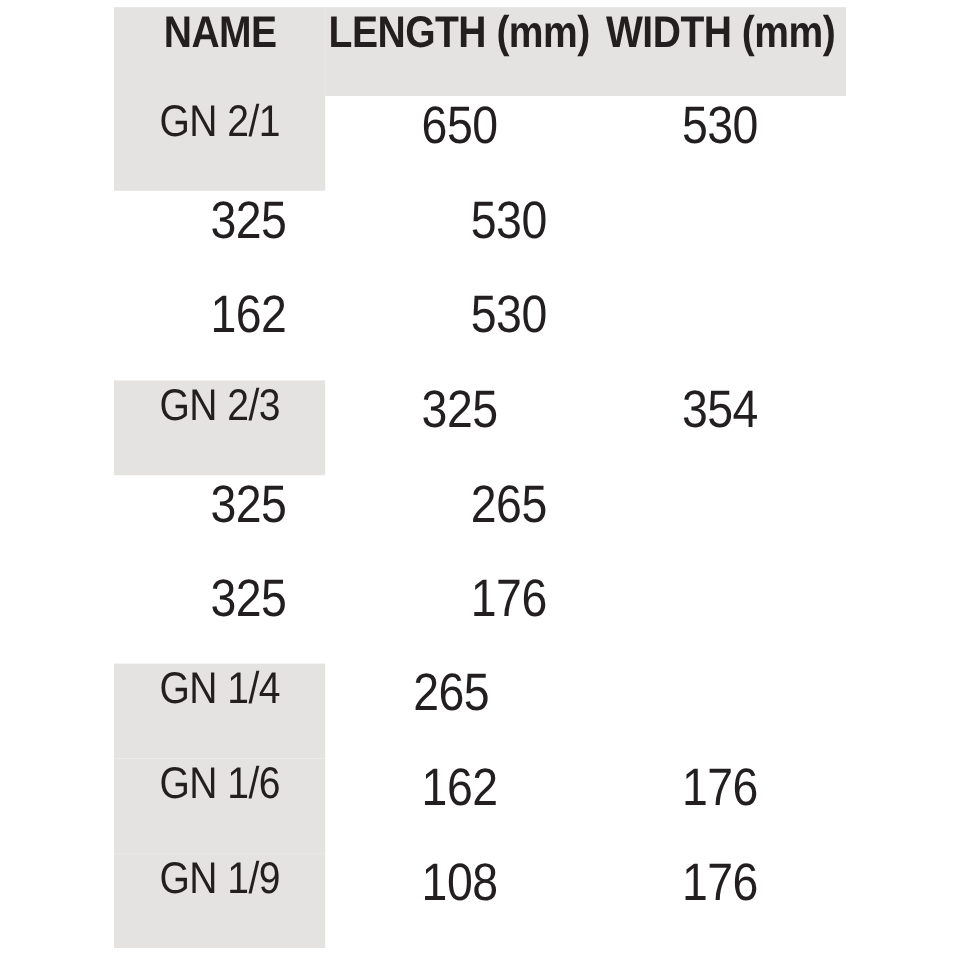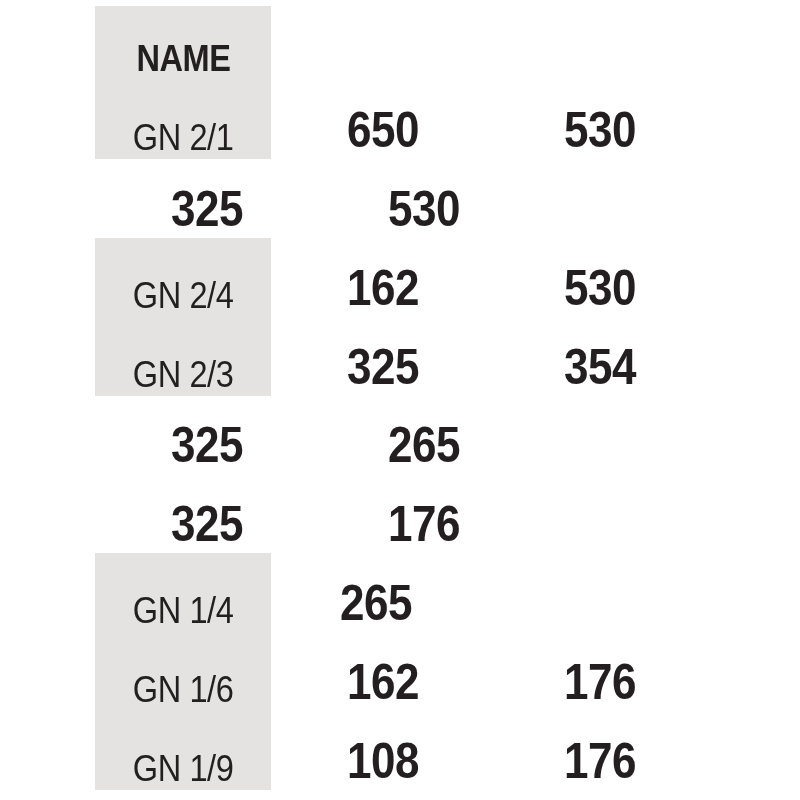--- a/index.html
+++ b/index.html
@@ -29,59 +29,65 @@
   .row{
     display:flex;
     align-items:center;
     height:78.9px;
   }
   .row.header-row{
     height:74px;
   }
   .cell{
     display:flex;
-    align-items:flex-end;
+    align-items:flex-start;
     justify-content:center;
     height:100%;
     box-sizing:border-box;
   }
   .col-name{width:176px;}
   .col-length{width:224px;}
   .col-width{width:210px;}
   .header-row .cell{
     background:var(--band_bg);
     font-size:37px;
     font-weight:600;
   }
   .data-row .col-name{
     background:var(--band_bg);
     font-size:37px;
     font-weight:400;
   }
   .data-row .col-length,
   .data-row .col-width{
-    font-size:50px;
-    font-weight:700;
+    font-size:44px;
+    font-weight:400;
   }
   .cell-text{
     display:inline-block;
     transform:scaleX(0.88);
     transform-origin:center center;
     letter-spacing:-0.5px;
     white-space:nowrap;
   }
 </style>
 </head>
 <body>
 
 <div class="canvas">
   <div class="size-table">
     <div class="row header-row">
       <div class="cell col-name">
         <span class="cell-text">NAME</span>
+      </div>
+      <div class="cell col-length">
+        <span class="cell-text">LENGTH (mm)</span>
+      </div>
+      <div class="cell col-width">
+        <span class="cell-text">WIDTH (mm)</span>
       </div>
     </div>
     <div id="grid-body">
         <div class="row data-row">
     <div class="cell col-name">
       <span class="cell-text">GN 2/1</span>
     </div>
     <div class="cell col-length">
       <span class="cell-text">650</span>
     </div>
@@ -91,23 +97,20 @@
   </div>
         <div class="row data-row">
     <div class="cell col-length">
       <span class="cell-text">325</span>
     </div>
     <div class="cell col-width">
       <span class="cell-text">530</span>
     </div>
   </div>
         <div class="row data-row">
-    <div class="cell col-name">
-      <span class="cell-text">GN 2/4</span>
-    </div>
     <div class="cell col-length">
       <span class="cell-text">162</span>
     </div>
     <div class="cell col-width">
       <span class="cell-text">530</span>
     </div>
   </div>
         <div class="row data-row">
     <div class="cell col-name">
       <span class="cell-text">GN 2/3</span>

